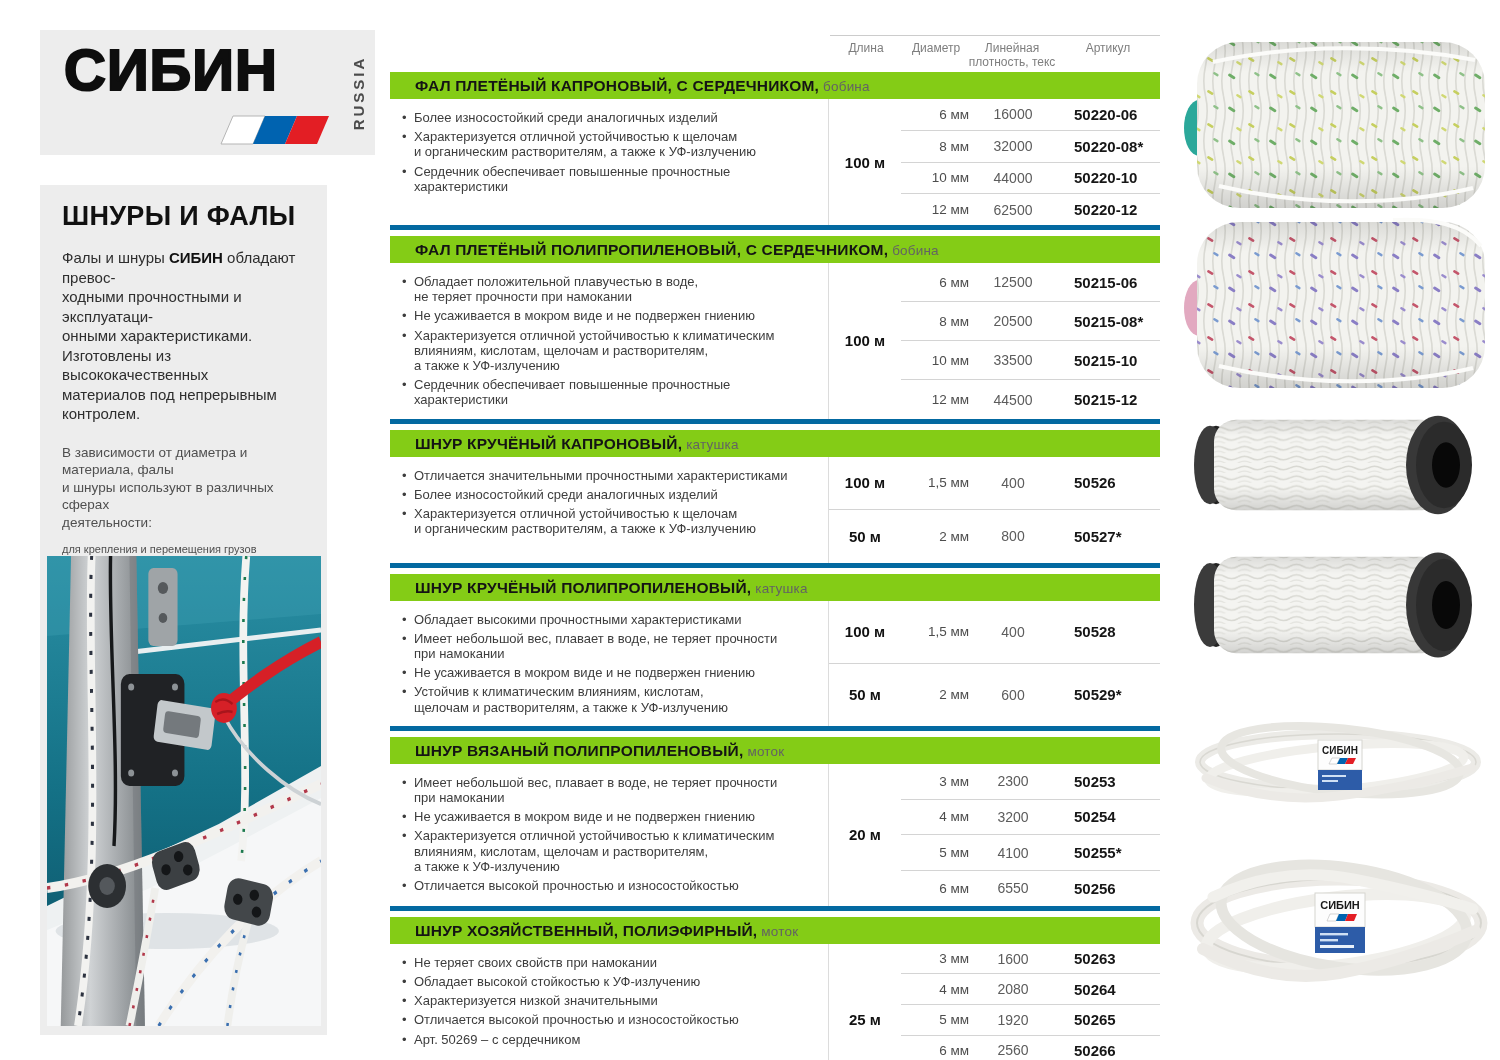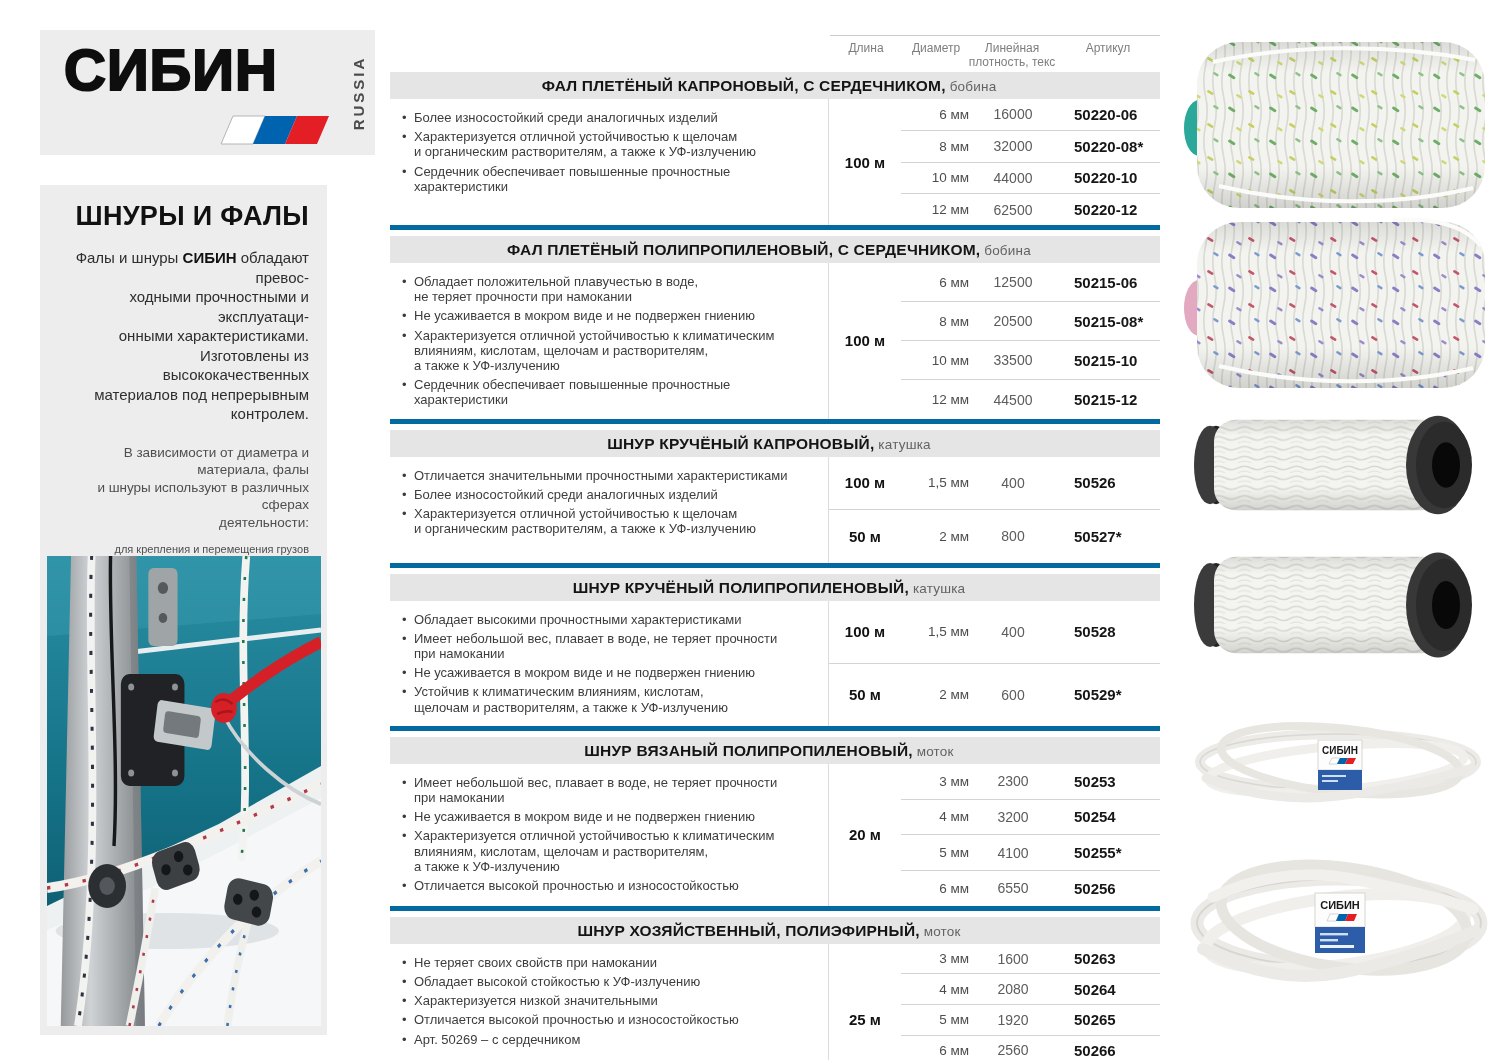--- a/index.html
+++ b/index.html
@@ -18,43 +18,43 @@
     letter-spacing:1px;color:#0e0e0e;-webkit-text-stroke:2.2px #0e0e0e;
   }
   .logo-country{
     position:absolute;right:8px;top:50%;
     writing-mode:vertical-rl;transform:translateY(-50%) rotate(180deg);
     font-size:15px;letter-spacing:3px;color:#4b4b4b;font-weight:700;
   }
   .logo-flag{position:absolute;left:172px;top:84px;width:130px;height:32px;}
   .side-panel{
     position:absolute;left:40px;top:185px;width:287px;height:850px;
-    background:#ededed;box-sizing:border-box;padding:16px 18px 0 22px;text-align:right;
+    background:#ededed;box-sizing:border-box;padding:16px 18px 0 22px;
   }
   .side-title{font-size:27px;font-weight:700;color:#111;margin:0 0 16px 0;letter-spacing:.3px;}
   .side-lead{font-size:15px;color:#2e2e2e;line-height:1.3;margin:0;white-space:pre-line;}
   .side-lead b{color:#111;}
   .side-usage{font-size:13.5px;color:#4f4f4f;line-height:1.3;margin:20px 0 0 0;white-space:pre-line;}
   .side-usage-item{font-size:11px;color:#4f4f4f;line-height:1.3;margin:11px 0 0 0;white-space:pre-line;}
   .side-photo{position:absolute;left:7px;right:6px;bottom:9px;height:470px;}
   .side-photo svg{display:block;width:100%;height:100%;}
   
   .main-col{position:absolute;left:390px;top:30px;width:770px;}
   .cols-head{position:relative;height:42px;}
   .cols-head::after{content:"";position:absolute;left:440px;right:0;top:5px;height:1px;background:#cccccc;}
   .col-h{position:absolute;top:11px;font-size:12px;color:#7e7e7e;text-align:center;line-height:1.2;white-space:pre-line;}
   .ch-len{left:440px;width:72px;}
   .ch-dia{left:512px;width:68px;}
   .ch-den{left:578px;width:88px;}
   .ch-art{left:666px;width:104px;}
   .product-section{margin-top:6px;}
   .product-section:first-child{margin-top:0;}
   .sec-title{
-    background:#e5e5e5;padding:5px 12px 4px 0;font-size:15.5px;
-    font-weight:700;color:#141414;letter-spacing:.2px;text-align:center;
+    background:#84cc16;padding:5px 12px 4px 25px;font-size:15.5px;
+    font-weight:700;color:#141414;letter-spacing:.2px;
   }
   .sec-title-sub{font-weight:400;font-size:13.5px;color:#636363;}
   .sec-body{display:flex;border-bottom:5px solid #0369a1;align-items:stretch;}
   .bullets{
     width:438px;box-sizing:border-box;margin:0;padding:7px 26px 7px 12px;
     list-style:none;
   }
   .bullets li{
     position:relative;padding-left:12px;margin:4px 0;font-size:13px;
     color:#3d3d3d;line-height:1.17;white-space:pre-line;

